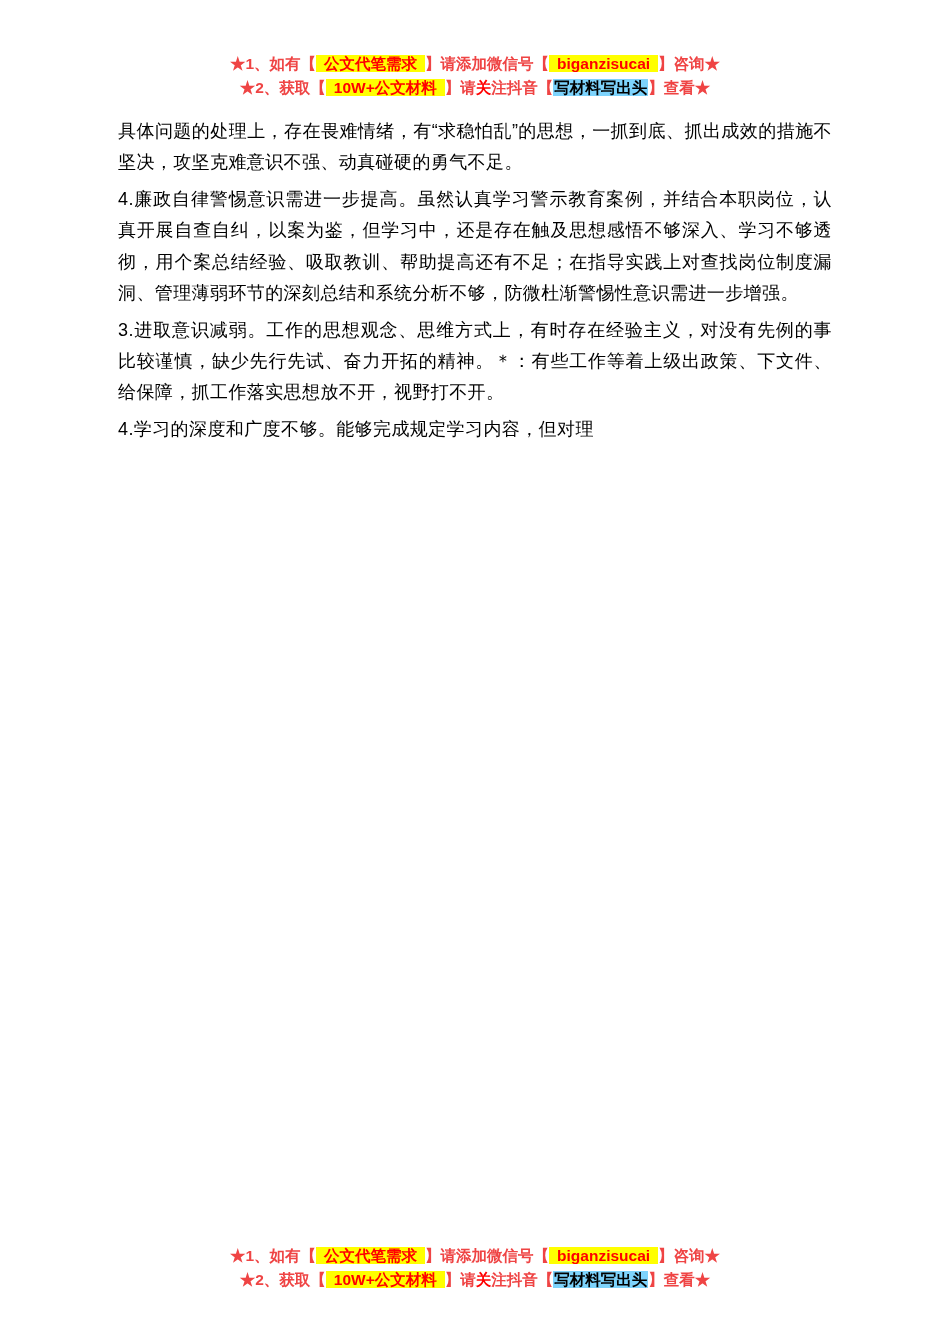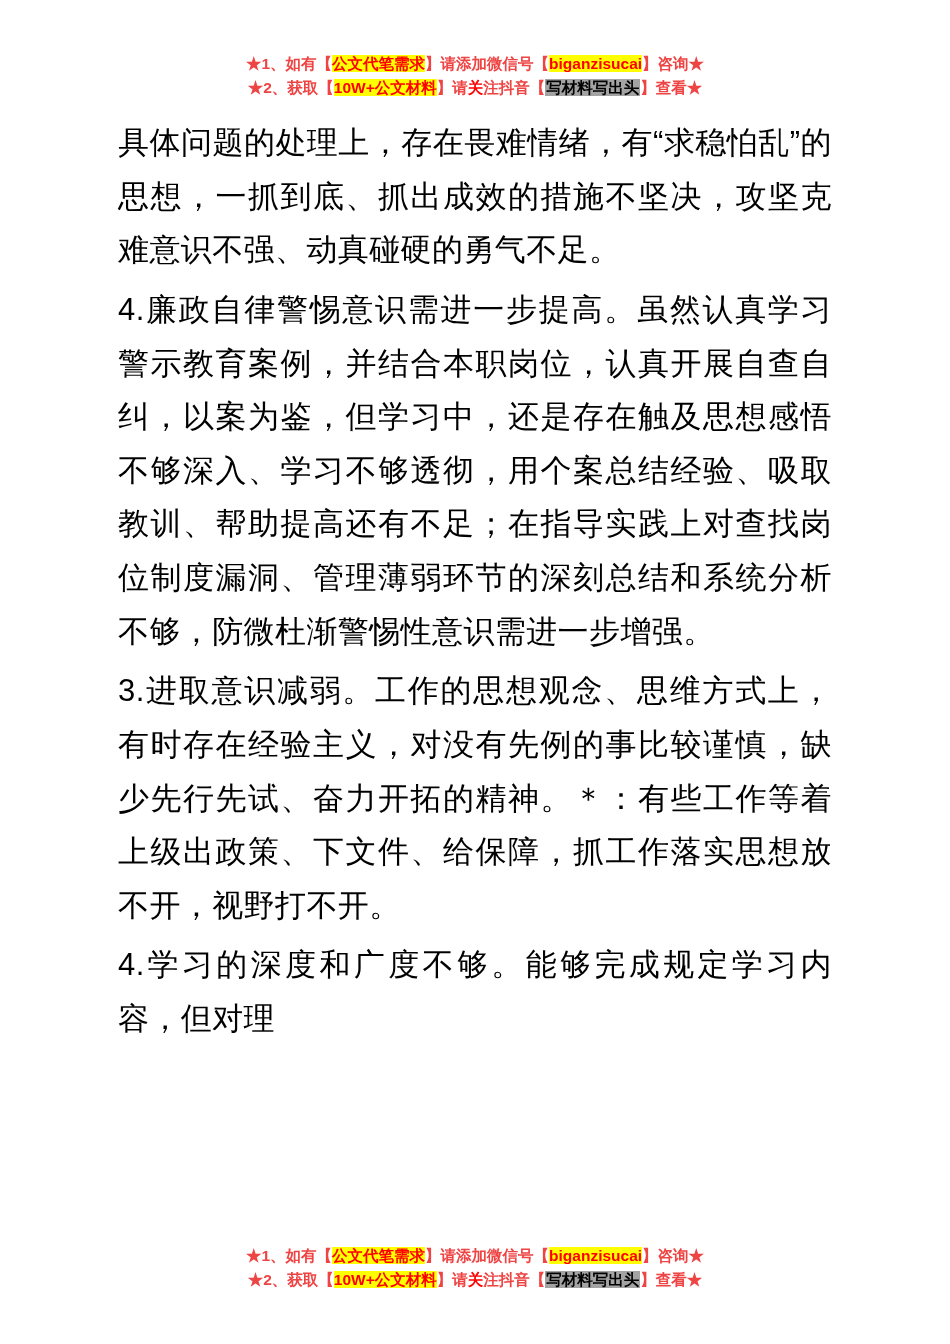--- a/index.html
+++ b/index.html
@@ -32,42 +32,42 @@
     font-family: "Liberation Sans", sans-serif;
     white-space: nowrap;
   }
   .banner .row {
     display: block;
   }
   .banner .plain { color: #ef4444; }
   .hl-yellow-red {
     background: #ffff00;
     color: #ff0000;
-    padding: 0 0;
+    padding: 0 8px;
   }
   .hl-yellow-black {
-    background: #a3a3a3;
+    background: #7dd3fc;
     color: #000000;
     padding: 0 1px;
   }
   .red-text { color: #ff0000; }
   .banner-top { margin-bottom: 16px; }
   .banner-bottom {
     position: absolute;
     left: 0;
     right: 0;
     bottom: 52px;
   }
 
   
   .doc-body {
     margin-top: 6px;
   }
   .para {
-    font-size: 31px;
+    font-size: 18px;
     line-height: 1.73;
     text-align: justify;
     text-justify: inter-ideograph;
     letter-spacing: 0.4px;
     margin: 0 0 6px 0;
     font-family: "Liberation Sans", sans-serif;
   }
 </style>
 </head>
 <body>

